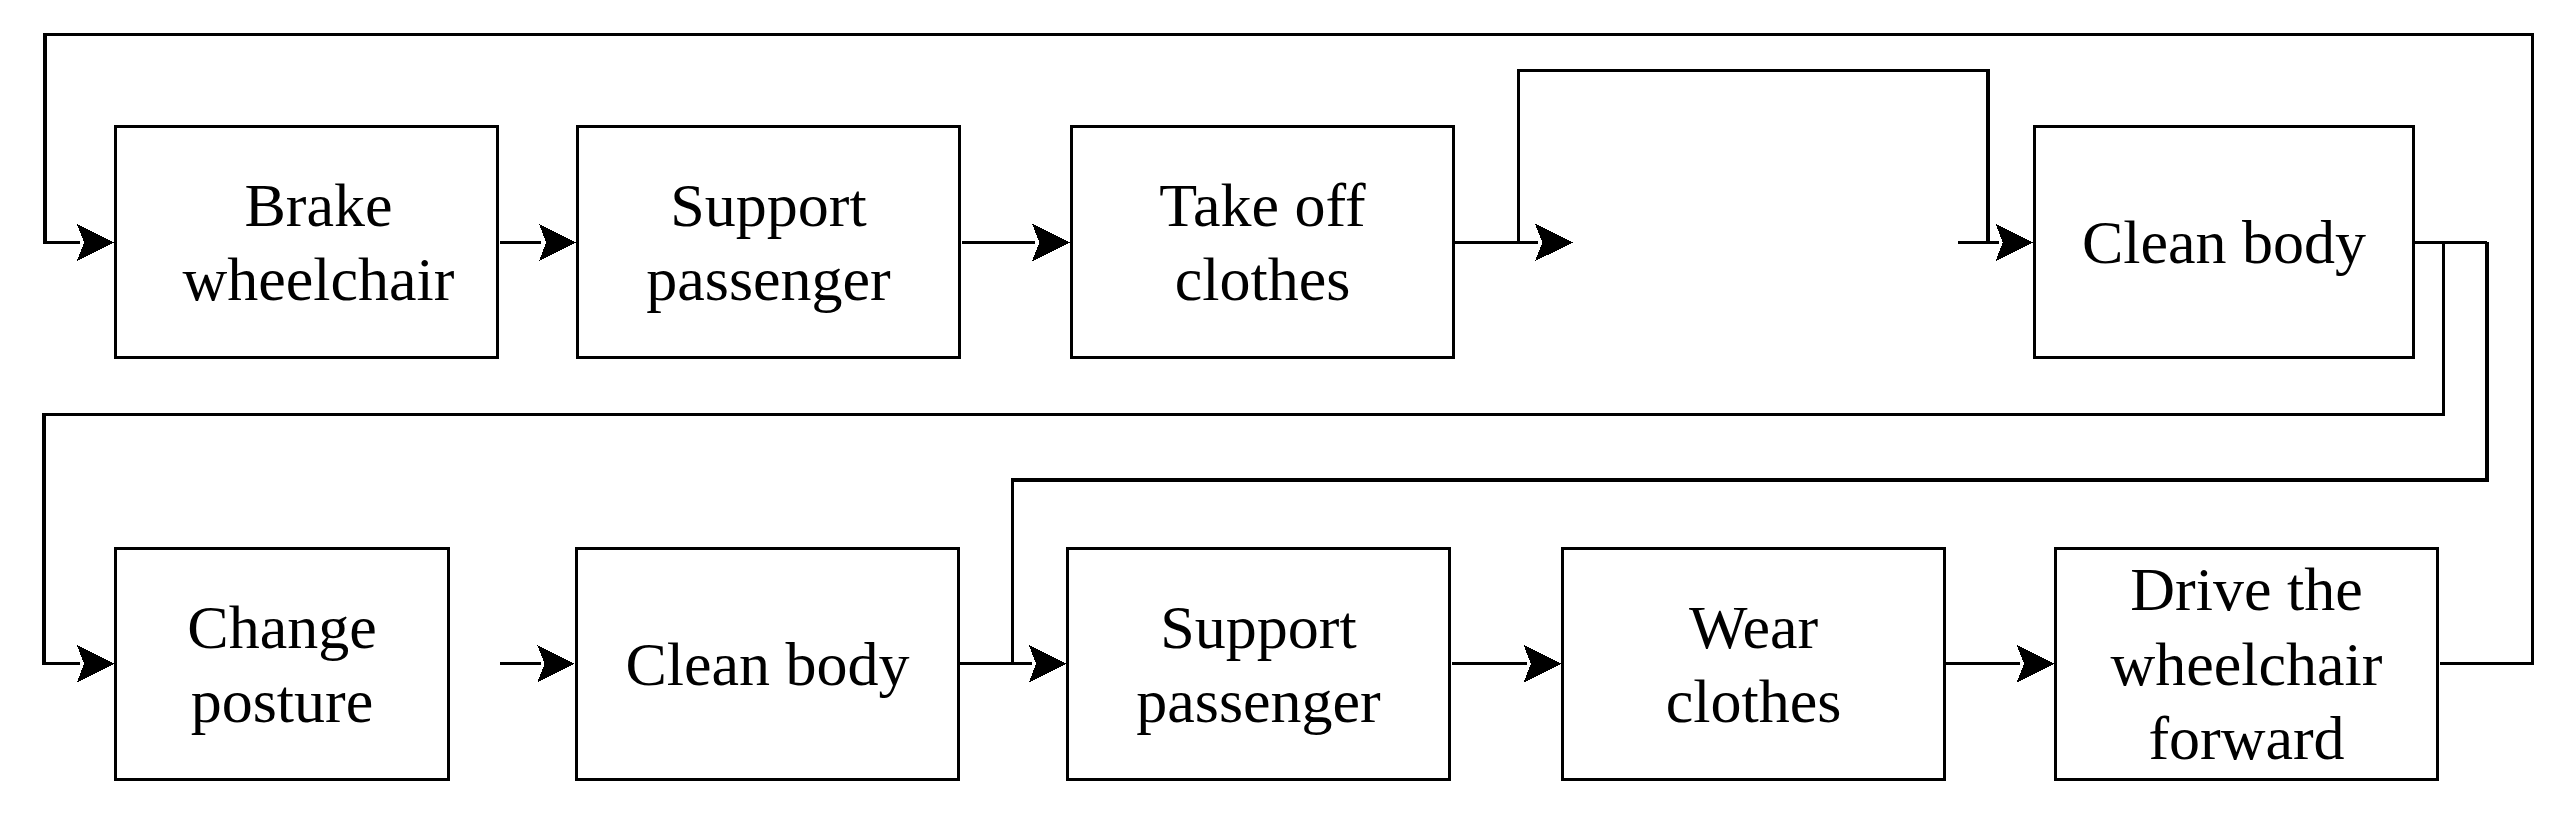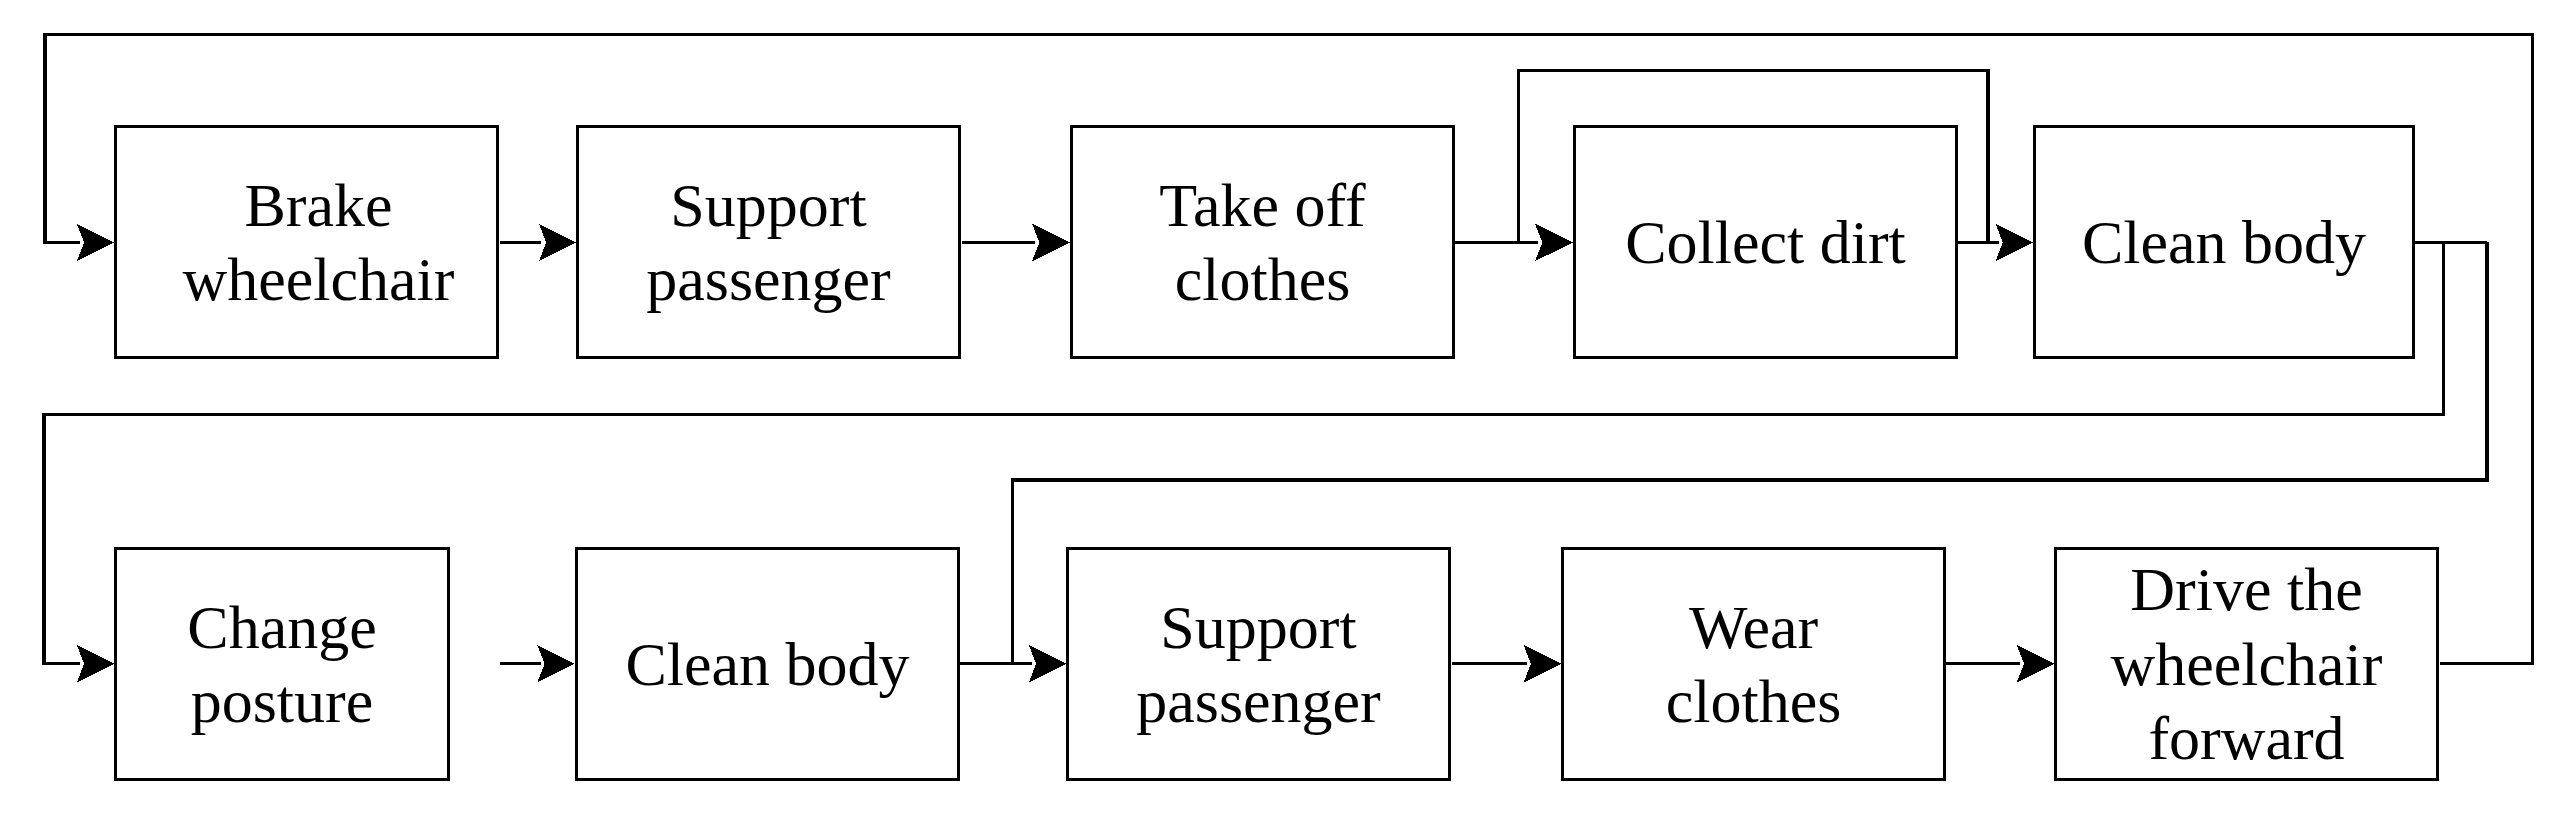--- a/index.html
+++ b/index.html
@@ -99,21 +99,20 @@
 
   <div class="node row1" style="left:114px;  width:385px;padding-left:24px;">Brake
 wheelchair</div>
 
   <div class="node row1" style="left:576px;  width:385px;">Support
 passenger</div>
 
   <div class="node row1" style="left:1070px; width:385px;text-align:center;">Take off
 clothes</div>
 
-  <div class="node row1" style="left:1573px; width:385px;">Collect dirt</div>
 
   <div class="node row1" style="left:2033px; width:382px;">Clean body</div>
 
   <div class="node row2" style="left:114px;  width:336px;">Change
 posture</div>
 
   <div class="node row2" style="left:575px;  width:385px;">Clean body</div>
 
   <div class="node row2" style="left:1066px; width:385px;">Support
 passenger</div>

